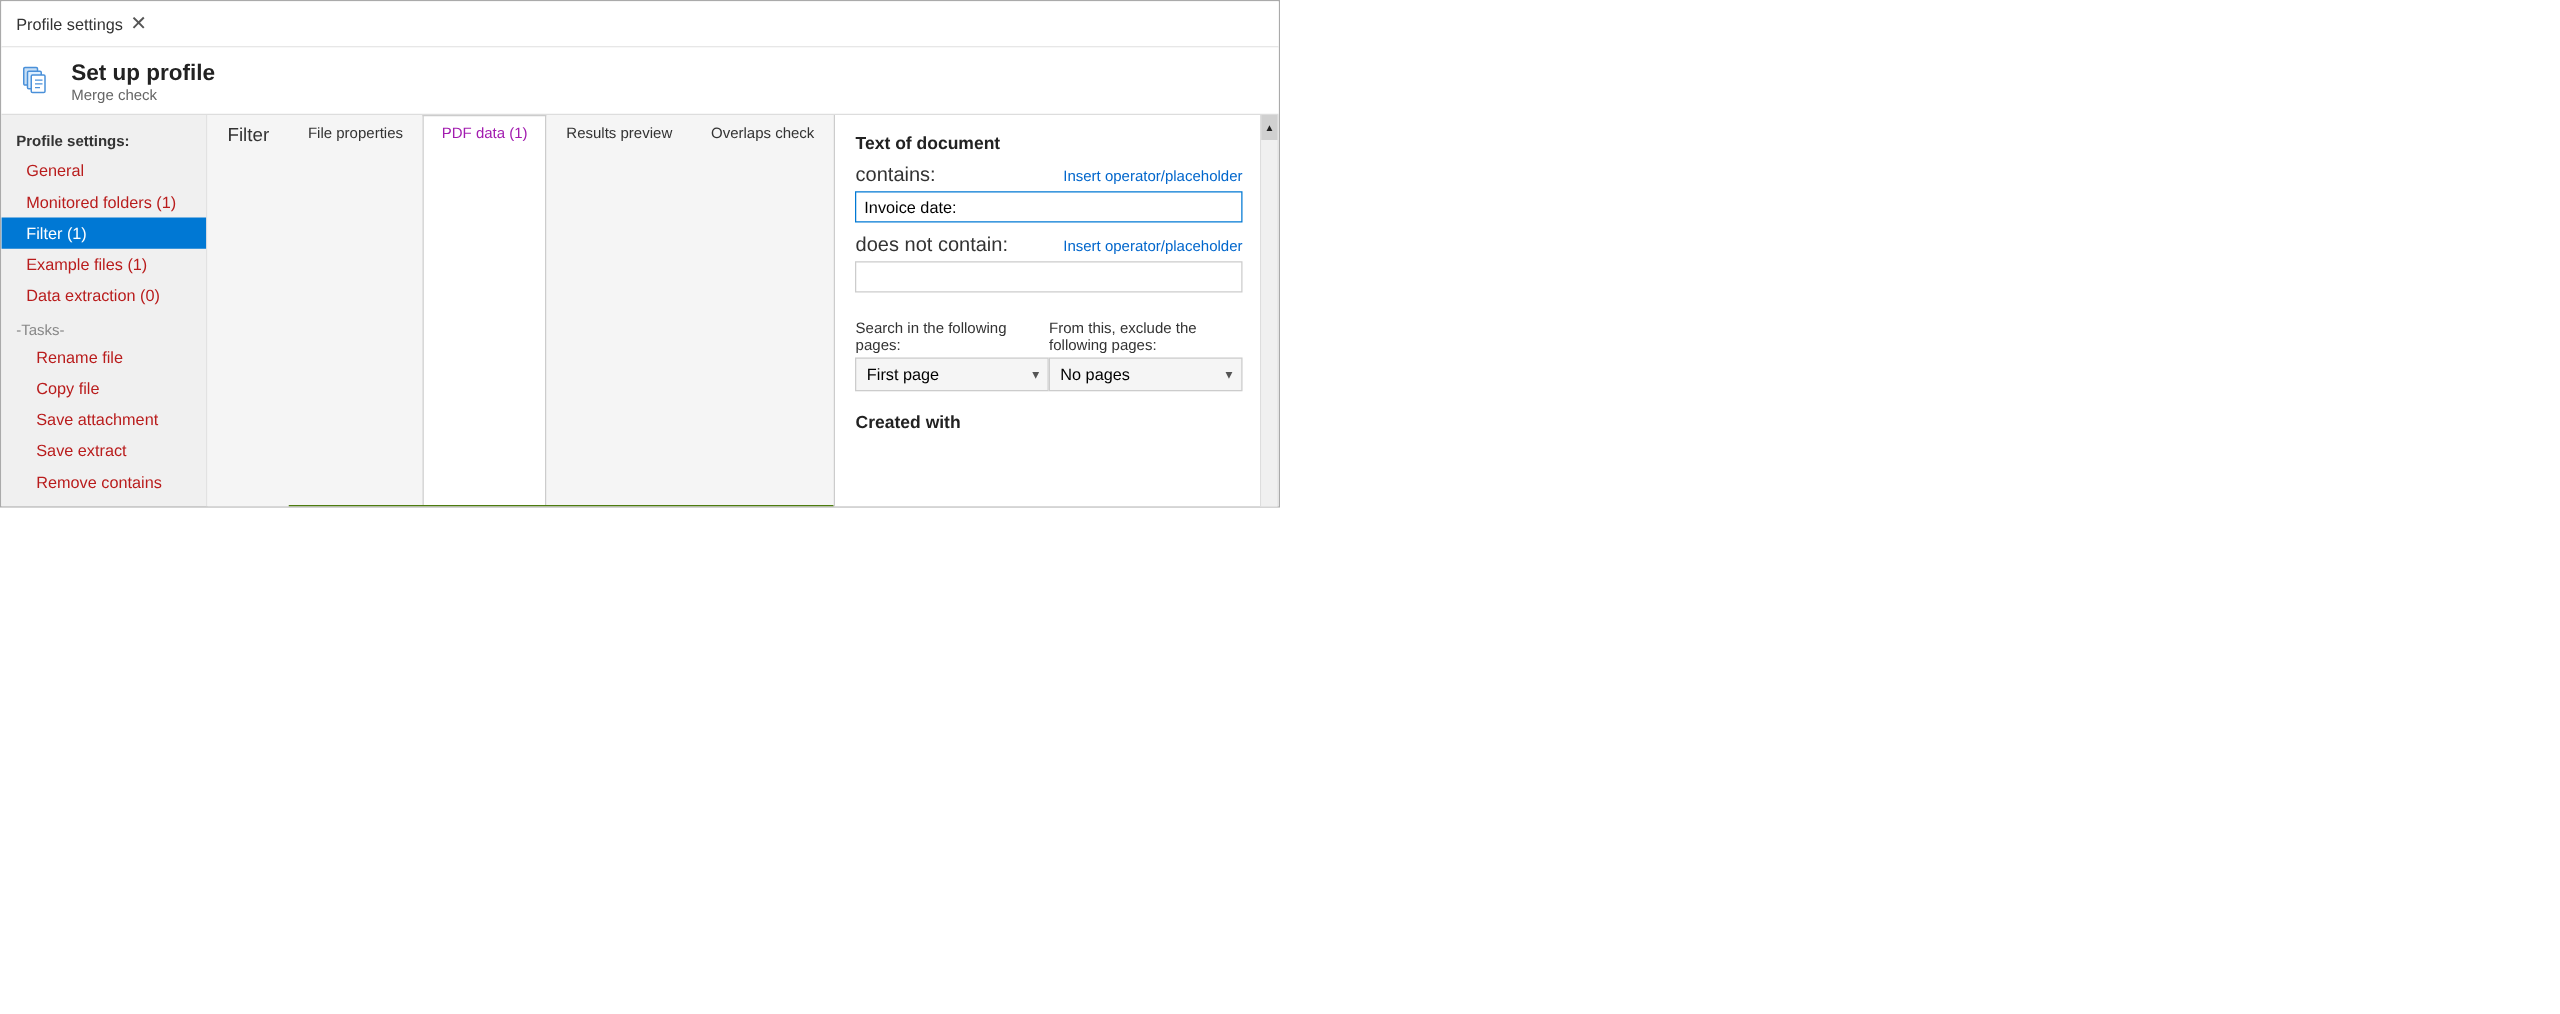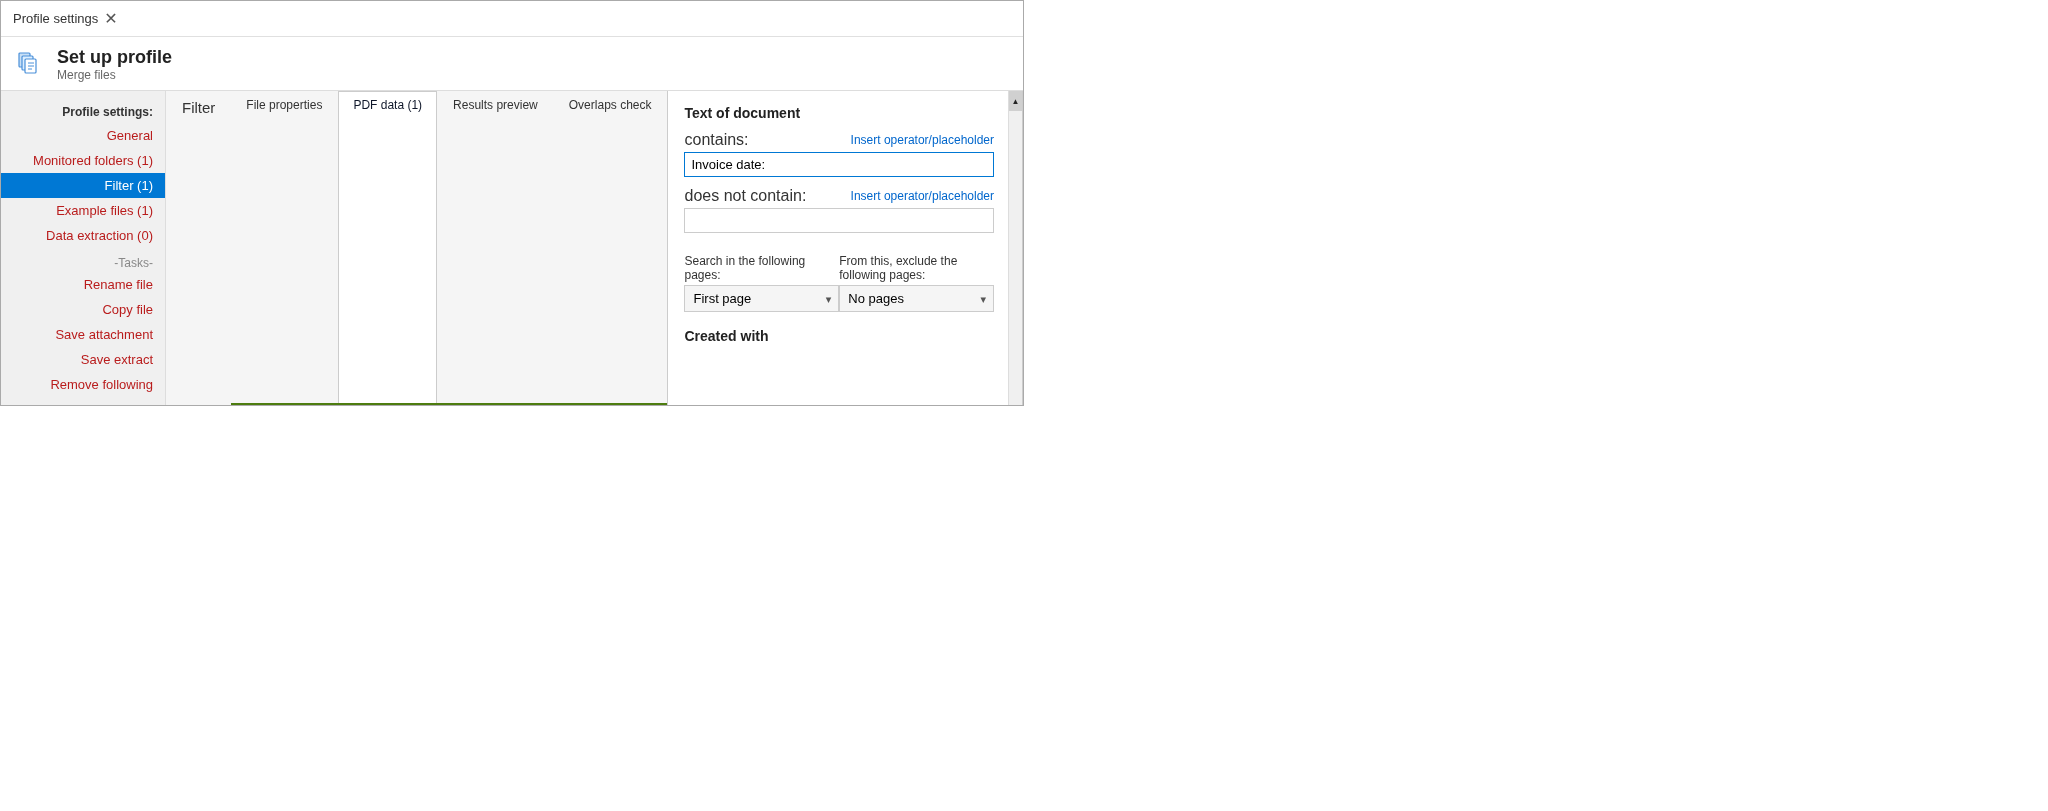--- a/index.html
+++ b/index.html
@@ -72,21 +72,20 @@
     }
 
     
     .sidebar {
       width: 165px;
       min-width: 165px;
       background: #f0f0f0;
       border-right: 1px solid #ddd;
       padding: 8px 0;
       overflow-y: auto;
-      text-align: right;
     }
     .sidebar-section-label {
       padding: 6px 12px 4px 12px;
       font-size: 12px;
       font-weight: 600;
       color: #333;
     }
     .sidebar-item {
       padding: 5px 12px 5px 20px;
       cursor: pointer;
@@ -137,21 +136,21 @@
       color: #333;
       border: 1px solid transparent;
       border-bottom: none;
       background: #f5f5f5;
       margin-right: 1px;
     }
     .tab.active {
       background: #fff;
       border-color: #ccc;
       border-bottom-color: #fff;
-      color: #0f172a;
+      color: #a21caf;
     }
 
     
     .tab-content {
       flex: 1;
       background: #fff;
       border-left: 1px solid #ccc;
       border-right: 1px solid #ccc;
       border-bottom: 1px solid #ccc;
       padding: 14px 16px;
@@ -291,39 +290,39 @@
       <rect x="2" y="2" width="11" height="14" rx="1" fill="#c8dff5" stroke="#4a90d9" stroke-width="1.2"></rect>
       <rect x="5" y="5" width="11" height="14" rx="1" fill="#dceeff" stroke="#4a90d9" stroke-width="1.2"></rect>
       <rect x="8" y="8" width="11" height="14" rx="1" fill="#fff" stroke="#4a90d9" stroke-width="1.2"></rect>
       <line x1="11" y1="12" x2="17" y2="12" stroke="#4a90d9" stroke-width="1"></line>
       <line x1="11" y1="15" x2="17" y2="15" stroke="#4a90d9" stroke-width="1"></line>
       <line x1="11" y1="18" x2="15" y2="18" stroke="#4a90d9" stroke-width="1"></line>
     </svg>
   </div>
   <div class="header-titles">
     <h1>Set up profile</h1>
-    <p>Merge files</p>
+    <p>Merge check</p>
   </div>
 </div>
 
 <div class="main-layout">
 
   <div class="sidebar">
     <div class="sidebar-section-label">Profile settings:</div>
     <div class="sidebar-item">General</div>
     <div class="sidebar-item">Monitored folders (1)</div>
     <div class="sidebar-item active">Filter (1)</div>
     <div class="sidebar-item">Example files (1)</div>
     <div class="sidebar-item">Data extraction (0)</div>
     <div class="tasks-label">-Tasks-</div>
     <div class="sidebar-item sub">Rename file</div>
     <div class="sidebar-item sub">Copy file</div>
     <div class="sidebar-item sub">Save attachment</div>
     <div class="sidebar-item sub">Save extract</div>
-    <div class="sidebar-item sub">Remove following</div>
+    <div class="sidebar-item sub">Remove contains</div>
   </div>
 
   <div class="content-area">
     <div class="content-header">Filter</div>
 
     <div class="tabs-bar">
       <div class="tab">File properties</div>
       <div class="tab active">PDF data (1)</div>
       <div class="tab">Results preview</div>
       <div class="tab">Overlaps check</div>

